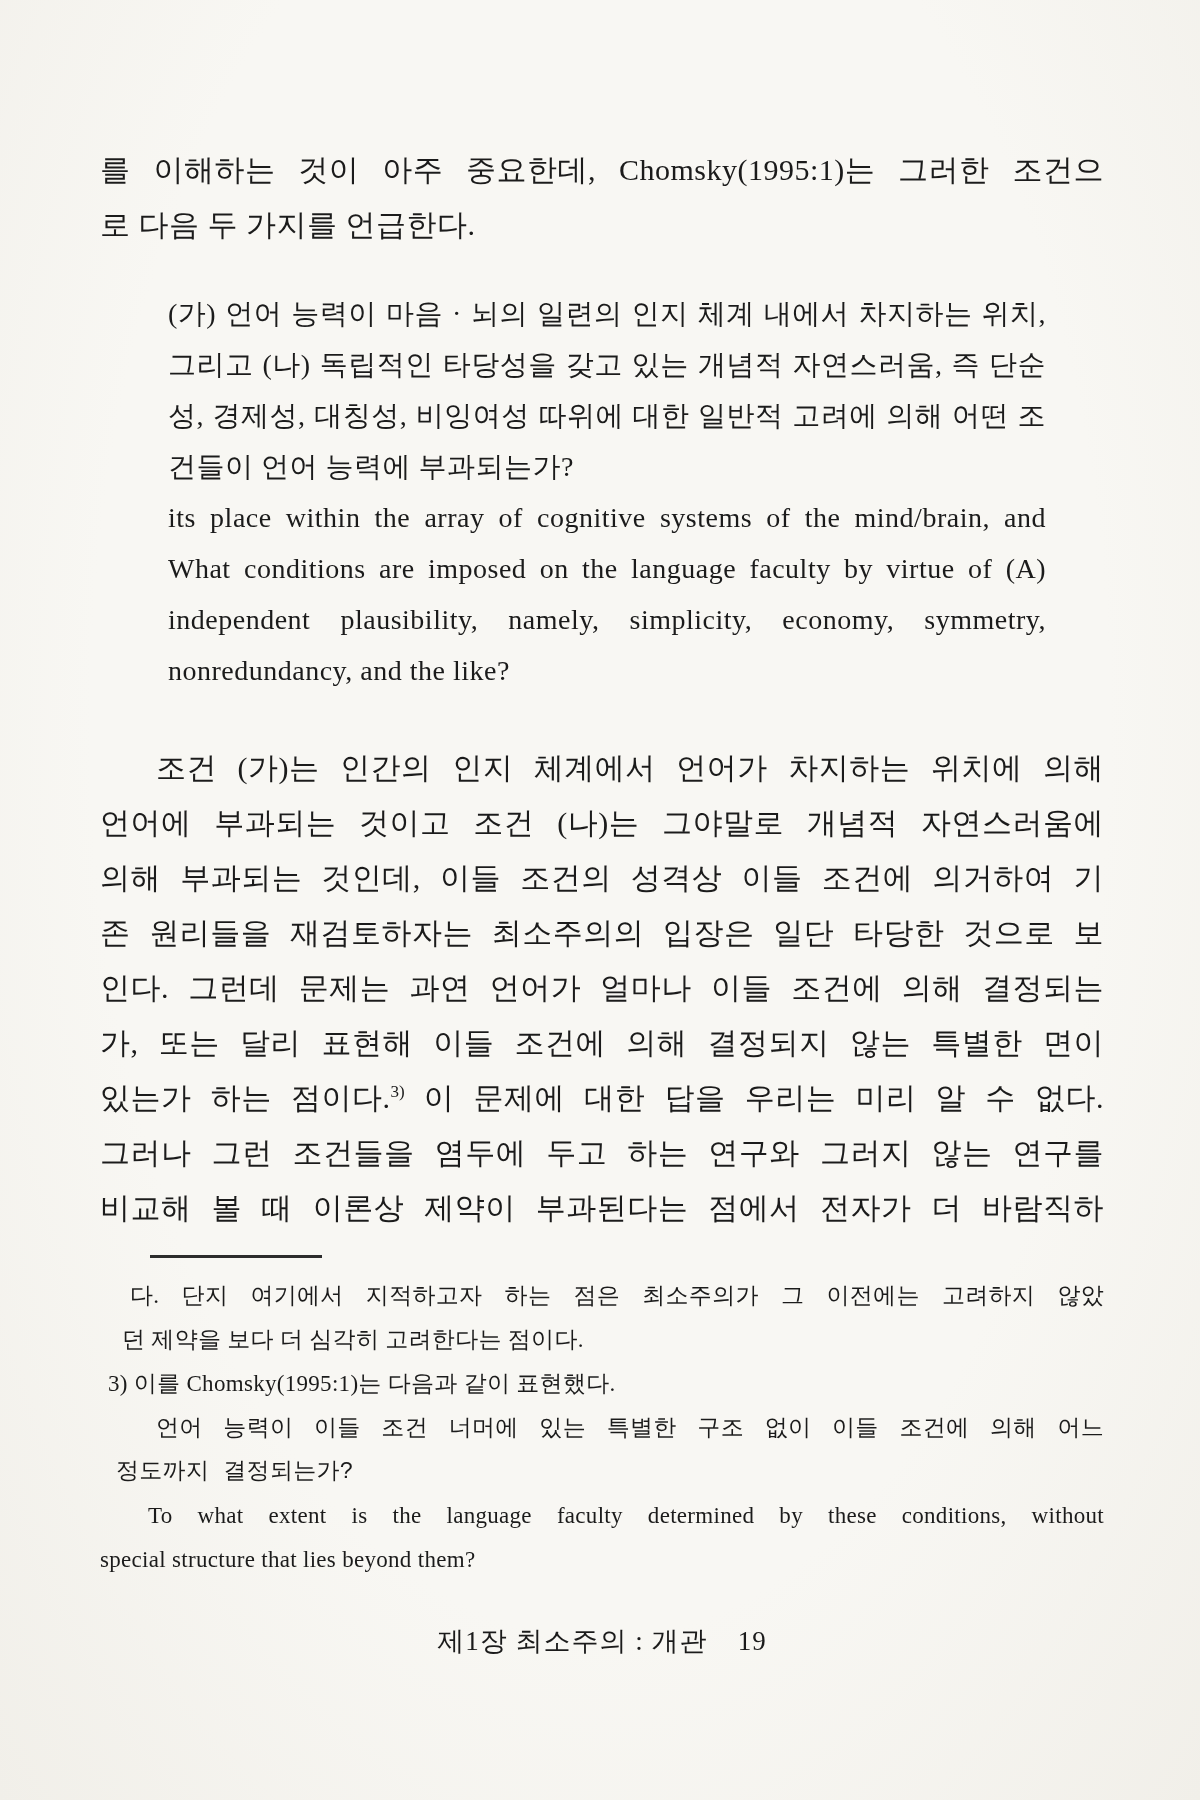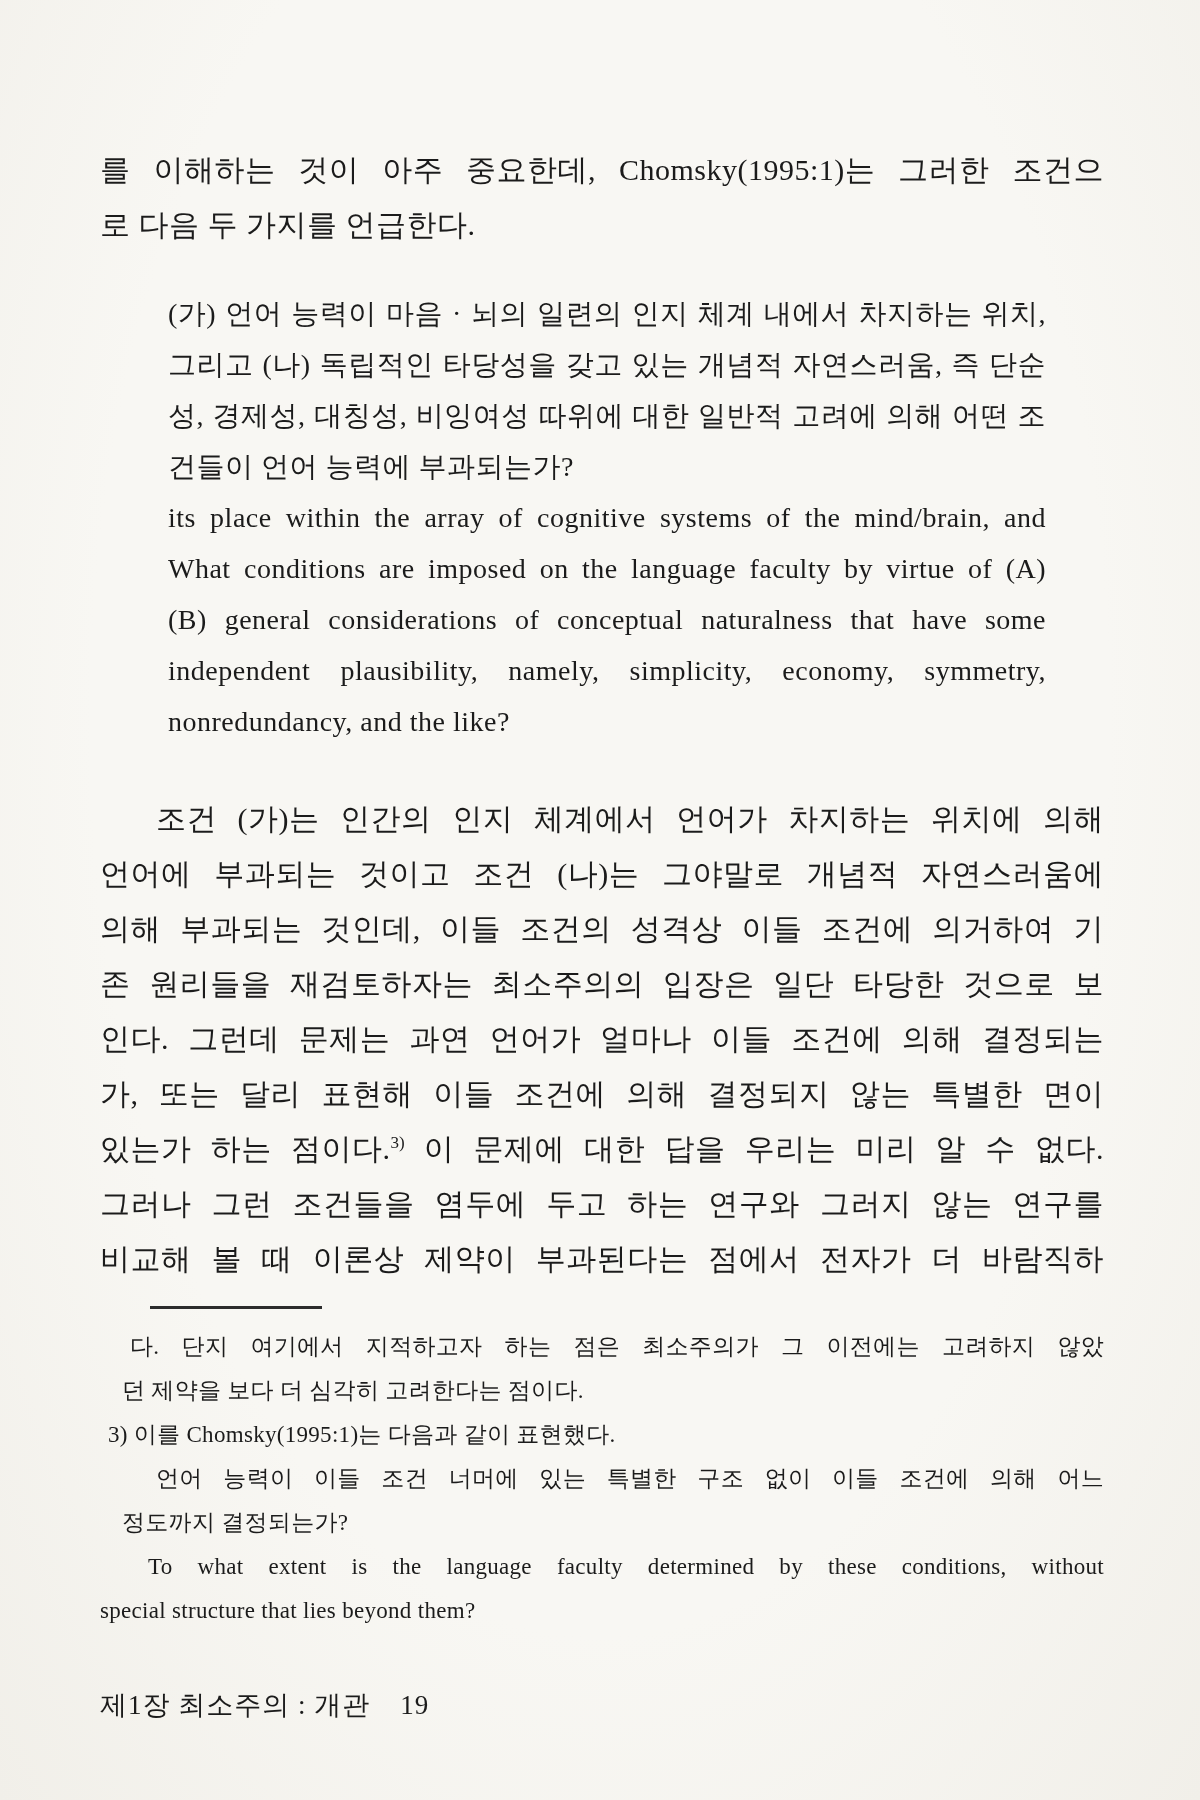--- a/index.html
+++ b/index.html
@@ -62,26 +62,26 @@
   .footnotes .line {
     font-size: 23px;
     line-height: 44px;
     height: 44px;
     letter-spacing: 0.3px;
   }
   .fn-ind-a { margin-left: 30px; }
   .fn-ind-b { margin-left: 22px; }
   .fn-ind-c { margin-left: 8px; }
   .fn-ind-d { margin-left: 56px; }
-  .fn-ind-e { margin-left: 22px; }
+  .fn-ind-e { margin-left: 16px; font-family: Liberation Mono, monospace; }
   .fn-ind-f { margin-left: 48px; }
   .fn-ind-g { }
   .footer {
-    margin-top: 54px;
-    text-align: left;
+    margin-top: 41px;
+    text-align: center;
     font-size: 27px;
     letter-spacing: 1px;
   }
   .footer .page-num { margin-left: 30px; }
 </style>
 </head>
 <body>
 
 <div class="page">
 
@@ -90,21 +90,20 @@
     <div class="line">로 다음 두 가지를 언급한다.</div>
   </div>
 
   <div class="quote">
     <div class="line j">(가) 언어 능력이 마음 · 뇌의 일련의 인지 체계 내에서 차지하는 위치,</div>
     <div class="line j">그리고 (나) 독립적인 타당성을 갖고 있는 개념적 자연스러움, 즉 단순</div>
     <div class="line j">성, 경제성, 대칭성, 비잉여성 따위에 대한 일반적 고려에 의해 어떤 조</div>
     <div class="line">건들이 언어 능력에 부과되는가?</div>
     <div class="line j">its place within the array of cognitive systems of the mind/brain, and</div>
     <div class="line j">What conditions are imposed on the language faculty by virtue of (A)</div>
-    <div class="line j">(B) general considerations of conceptual naturalness that have some</div>
     <div class="line j">independent plausibility, namely, simplicity, economy, symmetry,</div>
     <div class="line">nonredundancy, and the like?</div>
   </div>
 
   <div class="body-text para2">
     <div class="line j first">조건 (가)는 인간의 인지 체계에서 언어가 차지하는 위치에 의해</div>
     <div class="line j">언어에 부과되는 것이고 조건 (나)는 그야말로 개념적 자연스러움에</div>
     <div class="line j">의해 부과되는 것인데, 이들 조건의 성격상 이들 조건에 의거하여 기</div>
     <div class="line j">존 원리들을 재검토하자는 최소주의의 입장은 일단 타당한 것으로 보</div>
     <div class="line j">인다. 그런데 문제는 과연 언어가 얼마나 이들 조건에 의해 결정되는</div>

